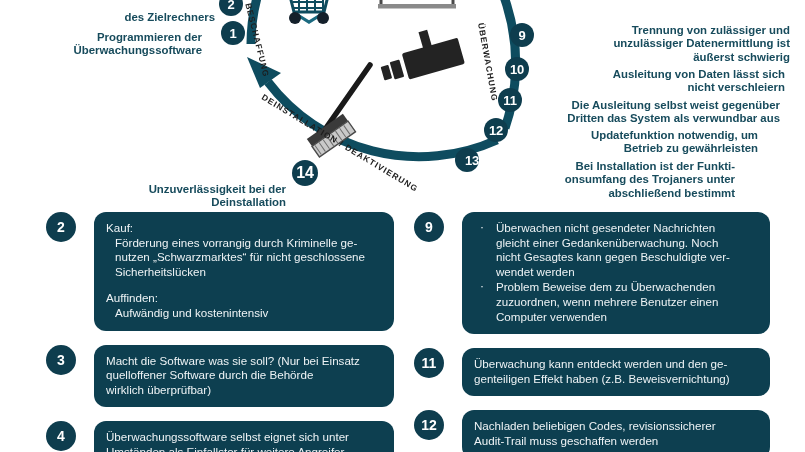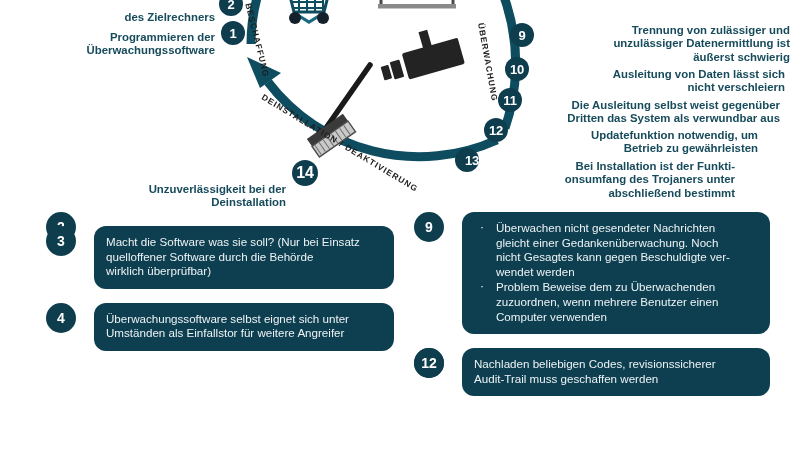--- a/index.html
+++ b/index.html
@@ -148,21 +148,21 @@
       <span>DEINSTALLATION / DEAKTIVIERUNG</span>
     </div>
 
     <div class="cyc-label left" style="left:60px;top:-2px;width:155px;">
       <span>des Zielrechners</span>
     </div>
     <div class="dot d24" style="left:219px;top:-8px;">
       <span>2</span>
     </div>
 
-    <div class="cyc-label left" style="left:55px;top:18px;width:160px;">
+    <div class="cyc-label left" style="left:42px;top:18px;width:160px;">
       <span>Programmieren der
 Überwachungssoftware</span>
     </div>
     <div class="dot d24" style="left:221px;top:21px;">
       <span>1</span>
     </div>
 
     <div class="cyc-label left" style="left:130px;top:170px;width:156px;">
       <span>Unzuverlässigkeit bei der
 Deinstallation</span>
@@ -214,20 +214,28 @@
     </div>
   </div>
 
   <div id="cards">
 
     <div class="col left">
 
       <div class="row">
         <div class="badge">
           <span>2</span>
+        </div>
+        <div class="card">
+          <p>Kauf:</p>
+          <p class="hang" style="white-space:pre-line;">Förderung eines vorrangig durch Kriminelle ge-
+nutzen „Schwarzmarktes“ für nicht geschlossene
+Sicherheitslücken</p>
+          <p class="gap">Auffinden:</p>
+          <p class="hang" style="white-space:pre-line;">Aufwändig und kostenintensiv</p>
         </div>
       </div>
 
       <div class="row">
         <div class="badge">
           <span>3</span>
         </div>
         <div class="card">
           <p style="white-space:pre-line;">Macht die Software was sie soll? (Nur bei Einsatz
 quelloffener Software durch die Behörde
@@ -269,20 +277,24 @@
 Computer verwenden</span>
             </li>
           </ul>
         </div>
       </div>
 
       <div class="row">
         <div class="badge">
           <span>11</span>
         </div>
+        <div class="card">
+          <p style="white-space:pre-line;">Überwachung kann entdeckt werden und den ge-
+genteiligen Effekt haben (z.B. Beweisvernichtung)</p>
+        </div>
       </div>
 
       <div class="row">
         <div class="badge">
           <span>12</span>
         </div>
         <div class="card">
           <p style="white-space:pre-line;">Nachladen beliebigen Codes, revisionssicherer
 Audit-Trail muss geschaffen werden</p>
         </div>

